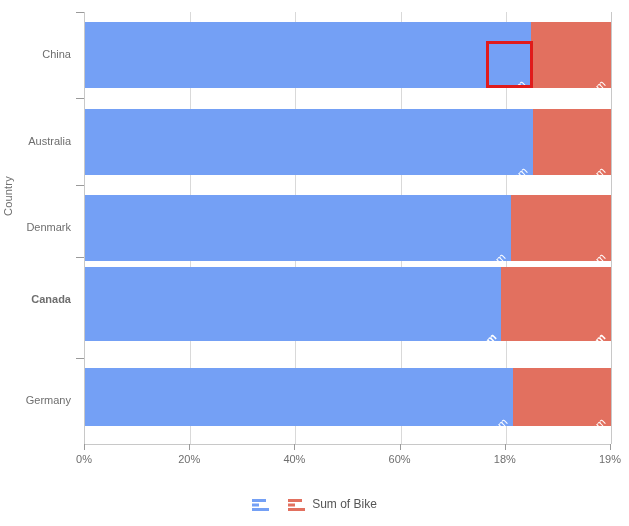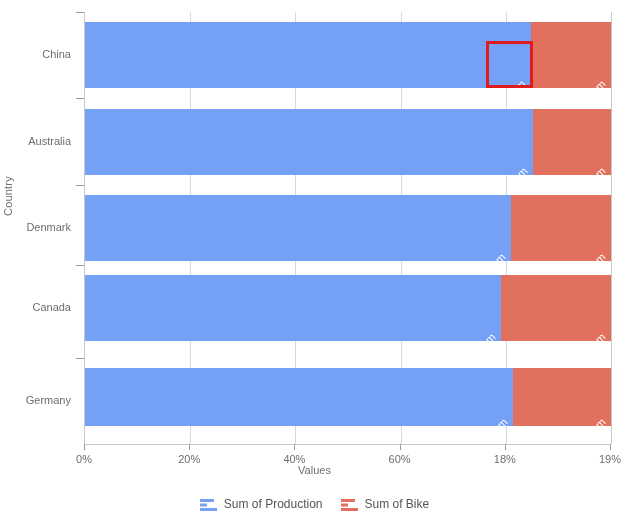--- a/index.html
+++ b/index.html
@@ -128,21 +128,21 @@
       <div class="row" style="top: 183px; height: 66px;">
         <div class="ytick" style="top: -10.2px;"></div>
         <div class="ylabel" style="right: auto; left: -14px; top: 26px; transform: translateX(-100%);">Denmark</div>
         <div class="bar blue" style="width: 425.692px; background: rgb(116, 160, 245);">
           <span class="bar-label">93% num</span>
         </div>
         <div class="bar red" style="left: 425.692px; width: 100.308px; background: rgb(226, 112, 95);">
           <span class="bar-label">07% num</span>
         </div>
       </div>
-      <div class="row" style="top: 263px; height: 66px;">
+      <div class="row" style="top: 255px; height: 74px; font-weight: bold;">
         <div class="ytick" style="top: -10.2px;"></div>
         <div class="ylabel" style="right: auto; left: -14px; top: 26px; transform: translateX(-100%);">Canada</div>
         <div class="bar blue" style="width: 416.276px; background: rgb(116, 160, 245);">
           <span class="bar-label">14% num</span>
         </div>
         <div class="bar red" style="left: 416.276px; width: 109.724px; background: rgb(226, 112, 95);">
           <span class="bar-label">86% num</span>
         </div>
       </div>
       <div class="row" style="top: 355.8px; height: 58px;">
@@ -165,30 +165,28 @@
       <div class="xtick" style="left: 210.4px;"></div>
       <div class="xlabel" style="left: 210.4px;">40%</div>
       <div class="xtick" style="left: 315.6px;"></div>
       <div class="xlabel" style="left: 315.6px;">60%</div>
       <div class="xtick" style="left: 420.8px;"></div>
       <div class="xlabel" style="left: 420.8px;">18%</div>
       <div class="xtick" style="left: 526px;"></div>
       <div class="xlabel" style="left: 526px;">19%</div>
     </div>
 
-  <div class="x-axis-title">Values</div>
 
   <div class="legend" id="legend">
       <div class="legend-item">
         <span class="legend-icon"><svg width="18" height="13" viewBox="0 0 18 13">
             <rect x="0" y="1" width="14" height="3" fill="#74a0f5"></rect>
             <rect x="0" y="5.5" width="7" height="3" fill="#74a0f5"></rect>
             <rect x="0" y="10" width="17" height="3" fill="#74a0f5"></rect>
           </svg></span>
-        <span>Sum of Production</span>
       </div>
       <div class="legend-item">
         <span class="legend-icon"><svg width="18" height="13" viewBox="0 0 18 13">
             <rect x="0" y="1" width="14" height="3" fill="#e2705f"></rect>
             <rect x="0" y="5.5" width="7" height="3" fill="#e2705f"></rect>
             <rect x="0" y="10" width="17" height="3" fill="#e2705f"></rect>
           </svg></span>
         <span>Sum of Bike</span>
       </div>
     </div>

